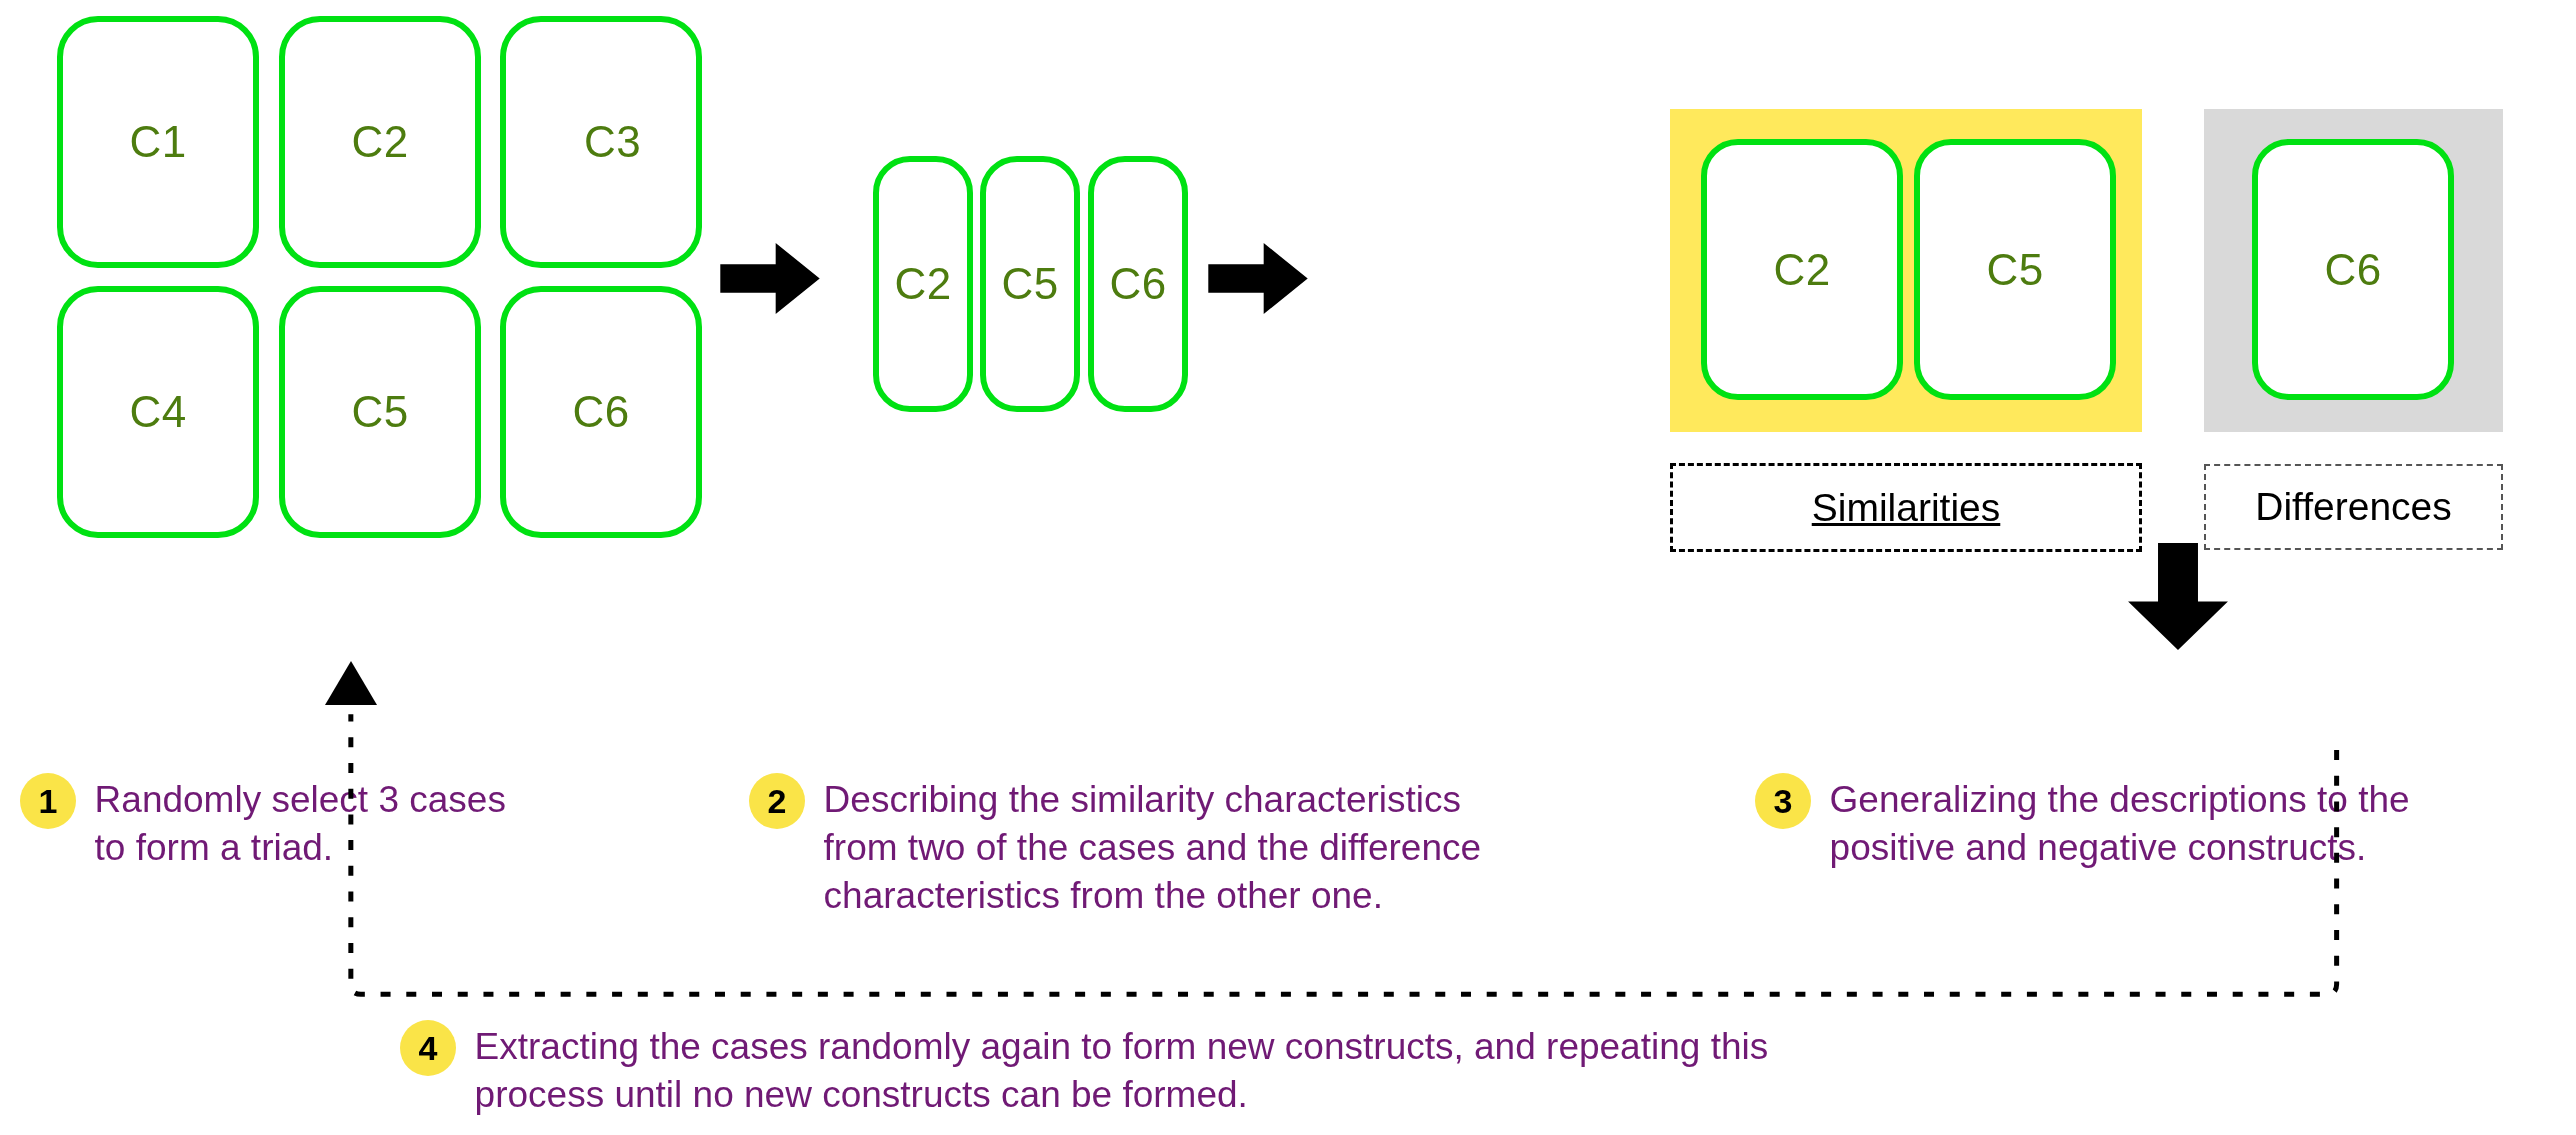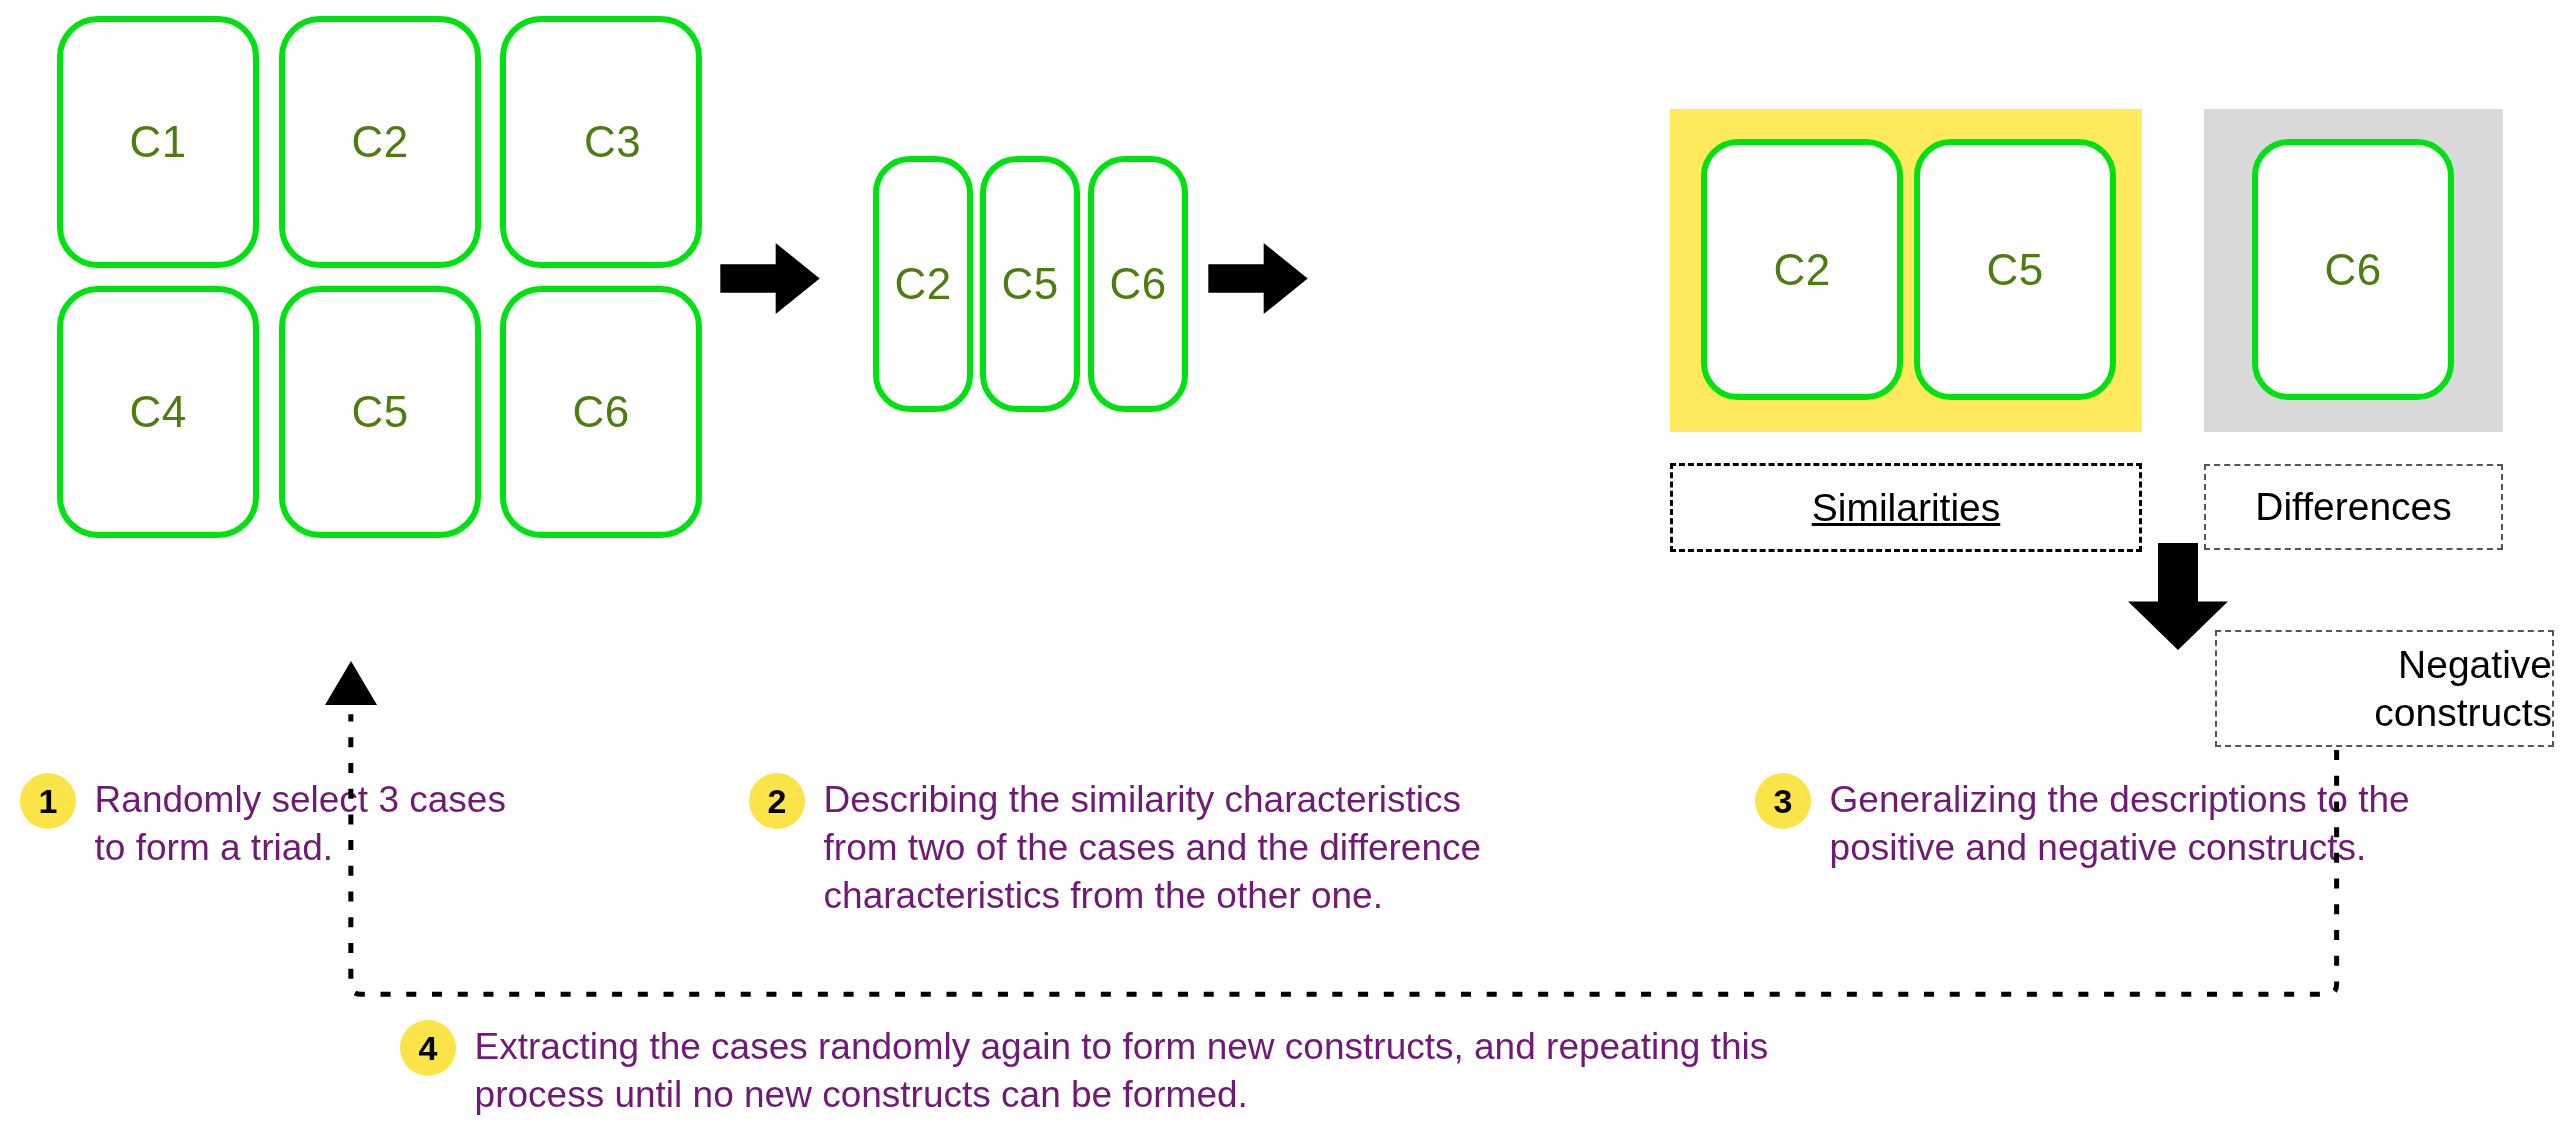--- a/index.html
+++ b/index.html
@@ -22,21 +22,21 @@
   .arrow-right{position:absolute;}
   .arrow-down{position:absolute;}
   .tri-up{position:absolute;width:0;height:0;
           border-left:26px solid transparent;border-right:26px solid transparent;
           border-bottom:44px solid #000;}
 
   
   .dbox{position:absolute;box-sizing:border-box;background:transparent;
         display:flex;align-items:center;justify-content:center;text-align:center;}
   .dbox-heavy{border:3.6px dashed #000;text-decoration:underline;}
-  .dbox-light{border:2.1px dashed #555;text-align:right;}
+  .dbox-light{border:2.1px dashed #555;}
   .dbox .txt{font-size:39px;line-height:1.22;color:#000;}
 
   
   .step{position:absolute;display:flex;align-items:flex-start;}
   .badge{width:56px;height:56px;border-radius:50%;background:#fae448;
          display:flex;align-items:center;justify-content:center;
          font-size:34px;font-weight:700;color:#000;flex:0 0 auto;}
   .step-text{font-size:37px;line-height:1.30;color:#701a75;
              white-space:pre-line;margin-left:18.6px;margin-top:2.9px;}
 
@@ -103,24 +103,20 @@
     <span>C6</span>
   </div>
 
   <div class="dbox dbox-heavy" style="left:1670px;top:463px;width:472px;height:89px;">
     <div class="txt">Similarities</div>
   </div>
   <div class="dbox dbox-light" style="left:2204px;top:464px;width:299px;height:86px;">
     <div class="txt">Differences</div>
   </div>
 
-  <div class="dbox dbox-light" style="left:2215px;top:630px;width:339px;height:117px;">
-    <div class="txt">Negative
-constructs</div>
-  </div>
 
   <svg class="arrow-down" style="left:2128px;top:543px;" width="100" height="107" viewBox="0 0 140 150">
     <path d="M42,0 L98,0 L98,82 L140,82 L70,150 L0,82 L42,82 Z" fill="#000"></path>
   </svg>
 
   <div class="step" style="left:20px;top:773px;width:629px;">
     <div class="badge">1</div>
     <div class="step-text">Randomly select 3 cases
 to form a triad.</div>
   </div>

